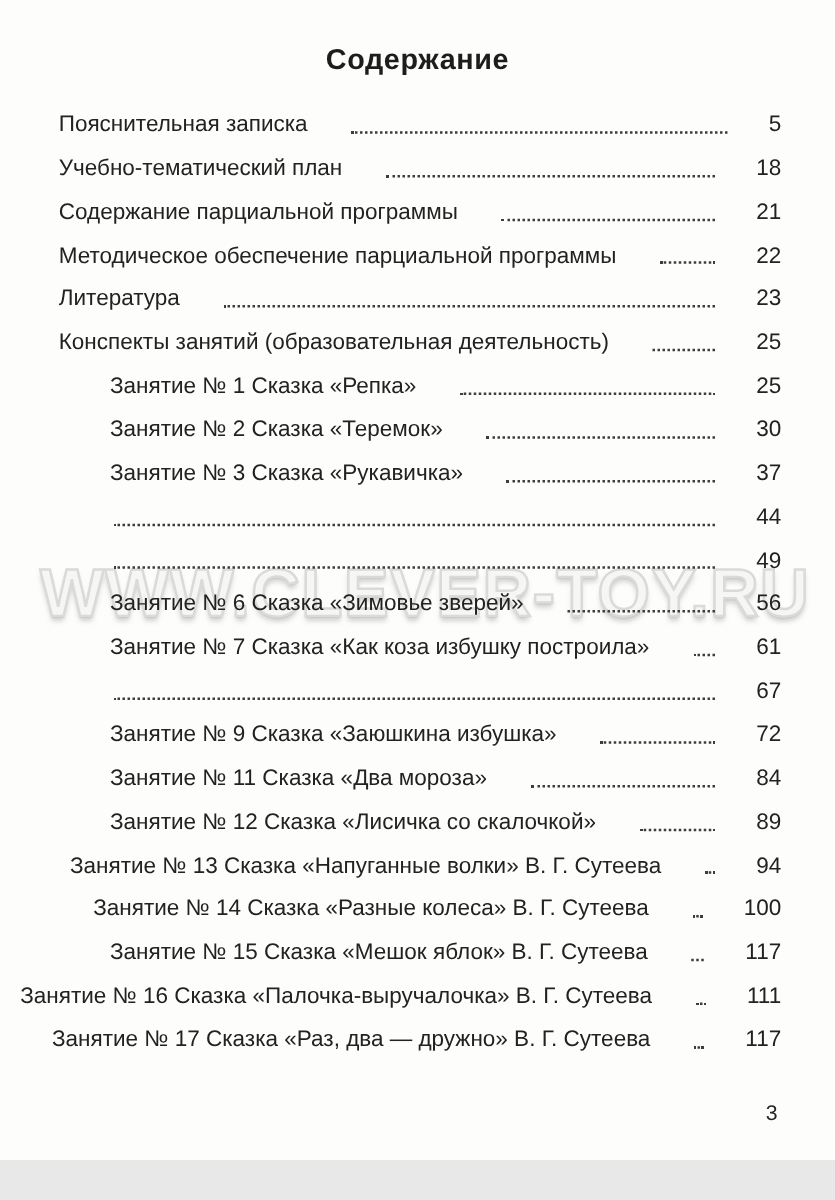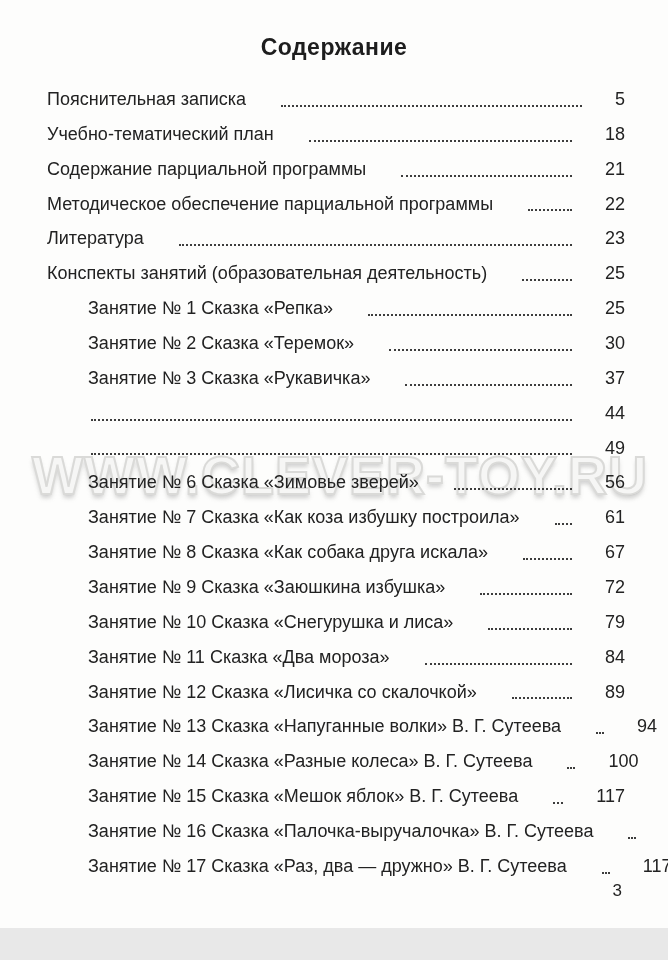--- a/index.html
+++ b/index.html
@@ -37,20 +37,21 @@
   }
   .toc-row {
     display: flex;
     align-items: flex-end;
     height: 34.87px;
     font-size: 18px;
     gap: 32px;
   }
   .toc-row.indent {
     padding-left: 41px;
+    justify-content: flex-end;
   }
   .toc-label {
     white-space: nowrap;
     line-height: 34.87px;
   }
   .toc-leader {
     flex: 1 1 auto;
     min-width: 8px;
     border-bottom: 2px dotted #3d3d3d;
     margin: 0 1px 10px 3px;
@@ -151,33 +152,27 @@
         <span class="toc-label">Занятие № 6 Сказка «Зимовье зверей»</span>
         <span class="toc-leader"></span>
         <span class="toc-page">56</span>
       </div>
       <div class="toc-row indent">
         <span class="toc-label">Занятие № 7 Сказка «Как коза избушку построила»</span>
         <span class="toc-leader"></span>
         <span class="toc-page">61</span>
       </div>
       <div class="toc-row indent">
-        <span class="toc-label">Занятие № 8 Сказка «Как собака друга искала»</span>
         <span class="toc-leader"></span>
         <span class="toc-page">67</span>
       </div>
       <div class="toc-row indent">
         <span class="toc-label">Занятие № 9 Сказка «Заюшкина избушка»</span>
         <span class="toc-leader"></span>
         <span class="toc-page">72</span>
-      </div>
-      <div class="toc-row indent">
-        <span class="toc-label">Занятие № 10 Сказка «Снегурушка и лиса»</span>
-        <span class="toc-leader"></span>
-        <span class="toc-page">79</span>
       </div>
       <div class="toc-row indent">
         <span class="toc-label">Занятие № 11 Сказка «Два мороза»</span>
         <span class="toc-leader"></span>
         <span class="toc-page">84</span>
       </div>
       <div class="toc-row indent">
         <span class="toc-label">Занятие № 12 Сказка «Лисичка со скалочкой»</span>
         <span class="toc-leader"></span>
         <span class="toc-page">89</span>

